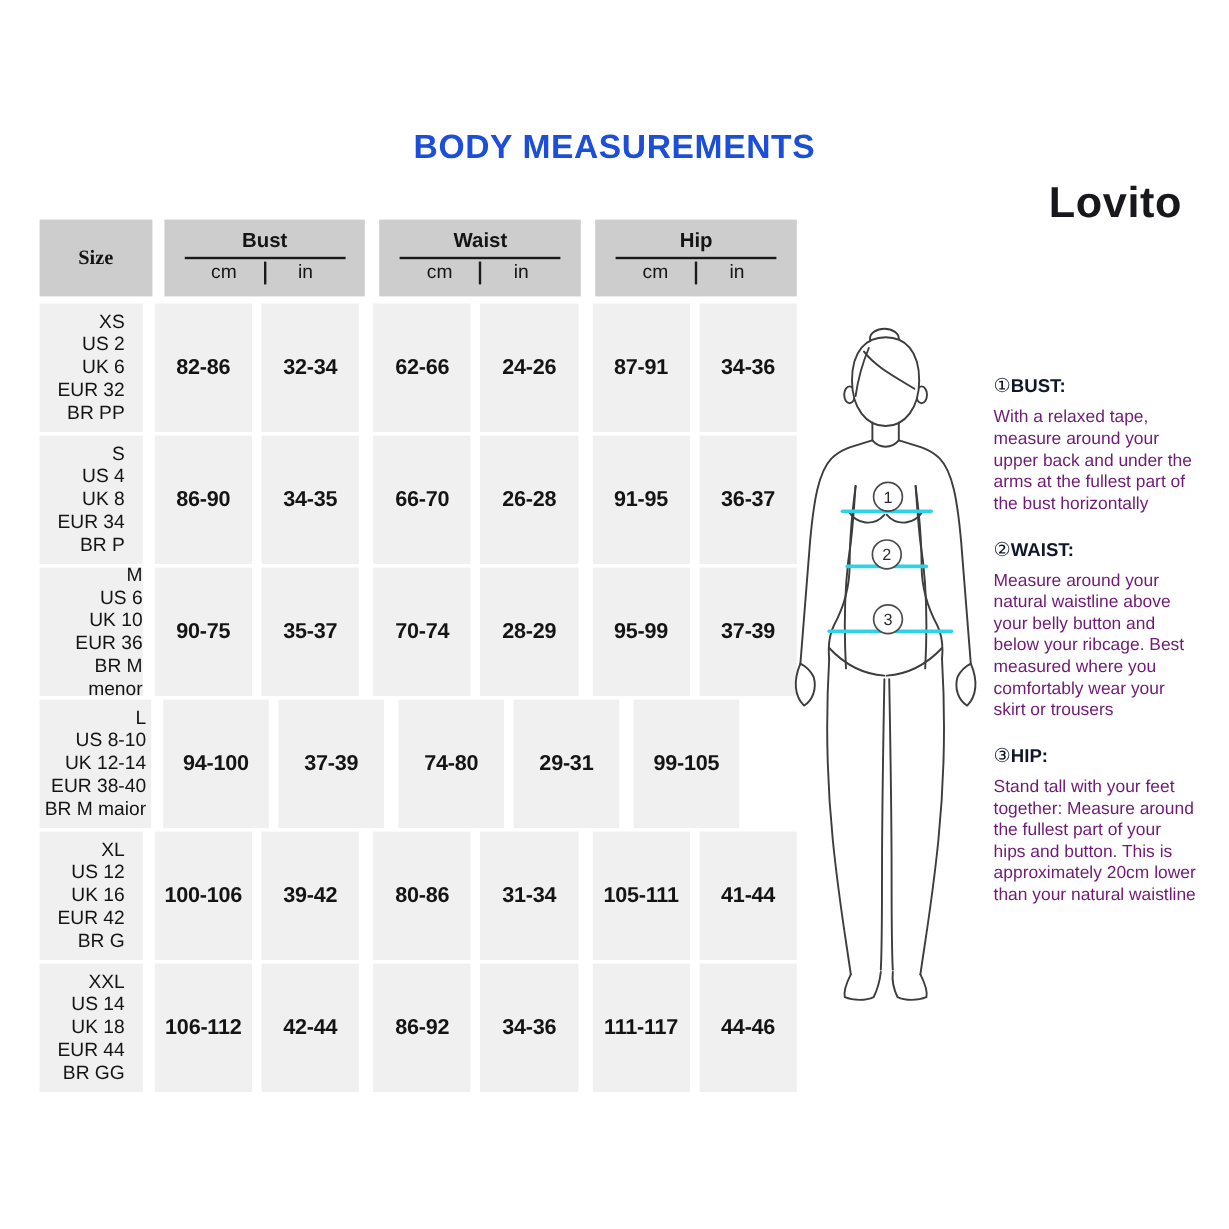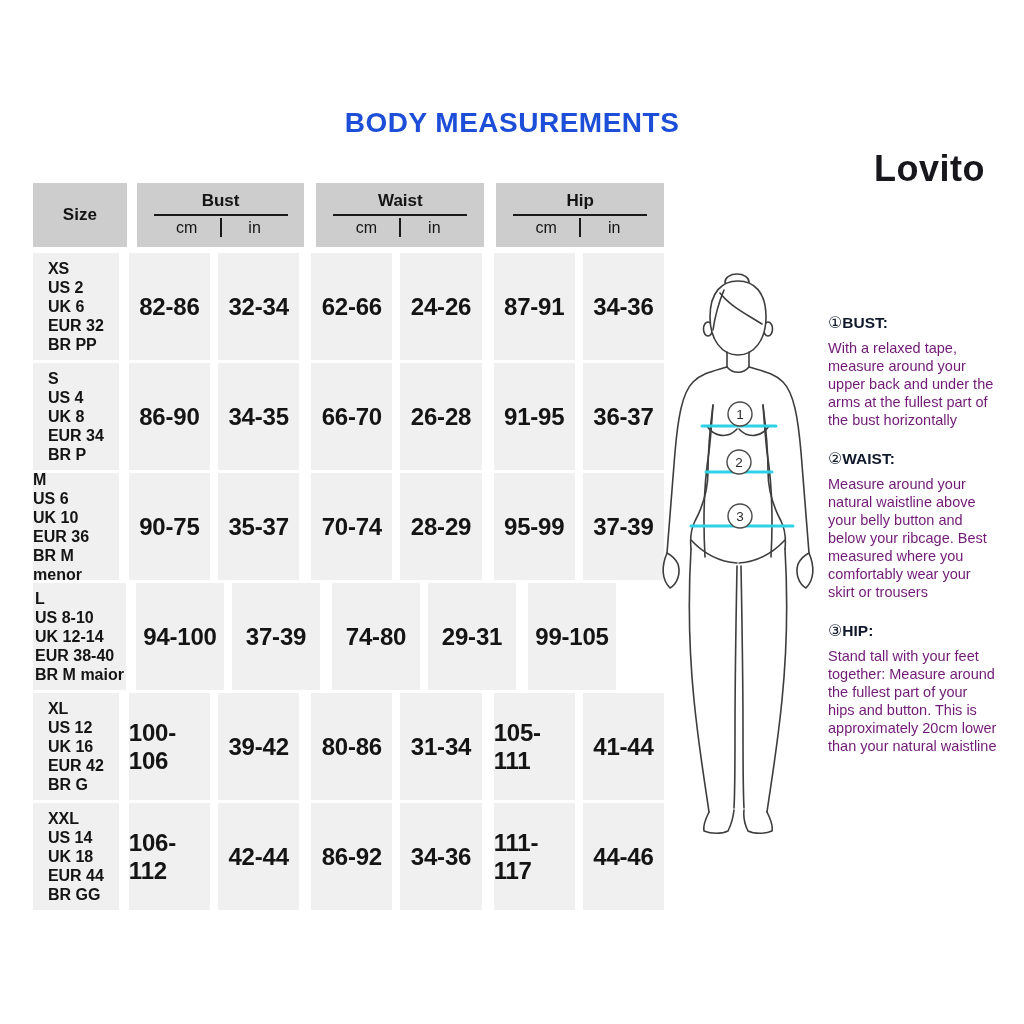--- a/index.html
+++ b/index.html
@@ -15,43 +15,43 @@
   .logo {
     position:absolute; top:100px; left:874px;
     font-size:36px; font-weight:800; letter-spacing:.5px; color:#17171c;margin-top:48px;
   }
   
   .size-table { position:absolute; left:33px; top:183px; width:631px; }
   .thead { display:flex; }
   .th-size {
     width:105px; height:64px; background:#cdcdcd; margin-right:10px;
     display:flex; align-items:center; justify-content:center;
-    font-size:17px; font-weight:700;
+    font-size:17px; font-weight:700;font-family:Liberation Serif, serif;
   }
   .th-group {
     width:188px; height:64px; background:#cdcdcd; margin-right:12px;
     display:flex; flex-direction:column; align-items:center; justify-content:center;
   }
   .th-group:last-child { margin-right:0; }
   .g-label { font-size:17px; font-weight:700; line-height:20px; }
   .g-rule { width:134px; height:2px; background:#1a1a1a; margin:3px 0 0 0; }
   .g-units { display:flex; align-items:center; width:134px; height:24px; }
   .g-unit { flex:1; text-align:center; font-size:16px; font-weight:500; }
   .g-div { width:2px; height:19px; background:#1a1a1a; }
   .trow { display:flex; margin-top:3px; }
   .trow.first { margin-top:6px; }
   .td-size {
     width:93px; height:107px; background:#f0f0f0; margin-right:10px;
-    display:flex; align-items:center; justify-content:center; text-align:left;
-    font-size:16px; font-weight:700; line-height:19px; white-space:pre-line;
+    display:flex; align-items:center; justify-content:center; text-align:right;
+    font-size:16px; font-weight:400; line-height:19px; white-space:pre-line;
   }
   .td {
     width:88px; height:107px; background:#f0f0f0;
     display:flex; align-items:center; justify-content:center;
-    font-size:24px; font-weight:700; letter-spacing:-0.2px;
+    font-size:18px; font-weight:700; letter-spacing:-0.2px;
   }
   .td.cm { margin-right:8px; }
   .td.in { margin-right:12px; }
   .td.in.last { margin-right:0; }
   
   .figure-wrap { position:absolute; left:645px; top:258px; width:175px; height:585px; }
   
   .guide { position:absolute; left:828px; top:314px; width:170px; }
   .g-section { margin-bottom:21px; }
   .g-head { font-size:15.5px; font-weight:700; color:#0f172a; line-height:18px; }

